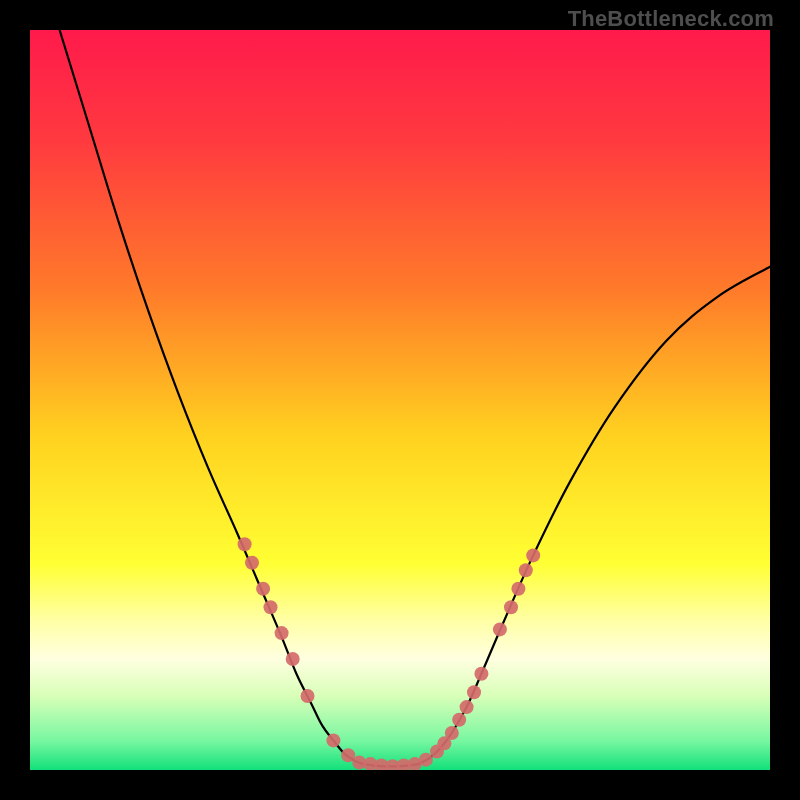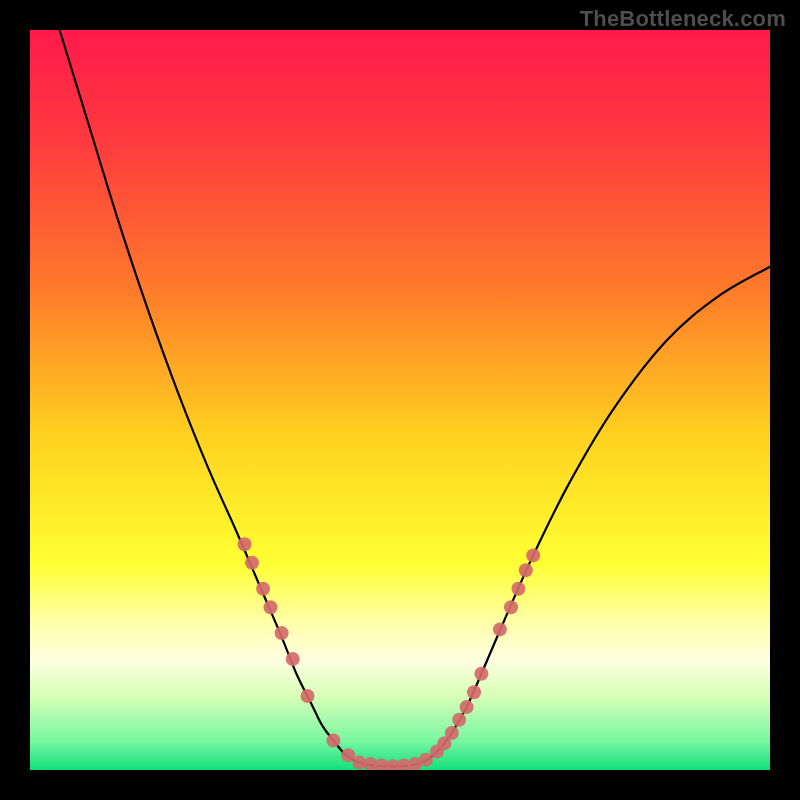--- a/index.html
+++ b/index.html
@@ -12,21 +12,21 @@
   }
   .stage {
     position: relative;
     width: 800px;
     height: 800px;
     background: #000;
   }
   .watermark {
     position: absolute;
     top: 6px;
-    right: 14px;
+    right: 26px;
     font-family: Arial, Helvetica, sans-serif;
     font-size: 22px;
     font-weight: 600;
     color: #4e4e4e;
     letter-spacing: 0.2px;
     z-index: 5;
     user-select: none;
   }
   .plot-wrap {
     position: absolute;

